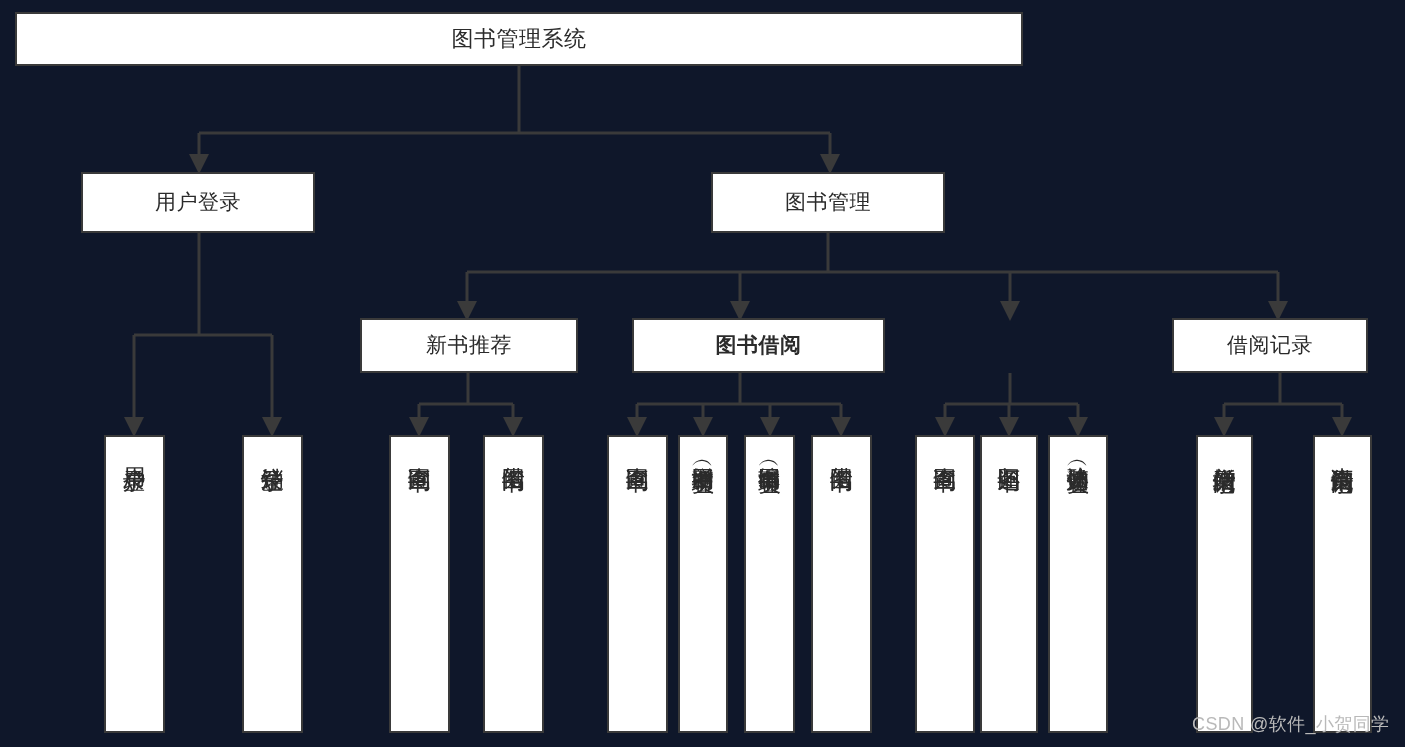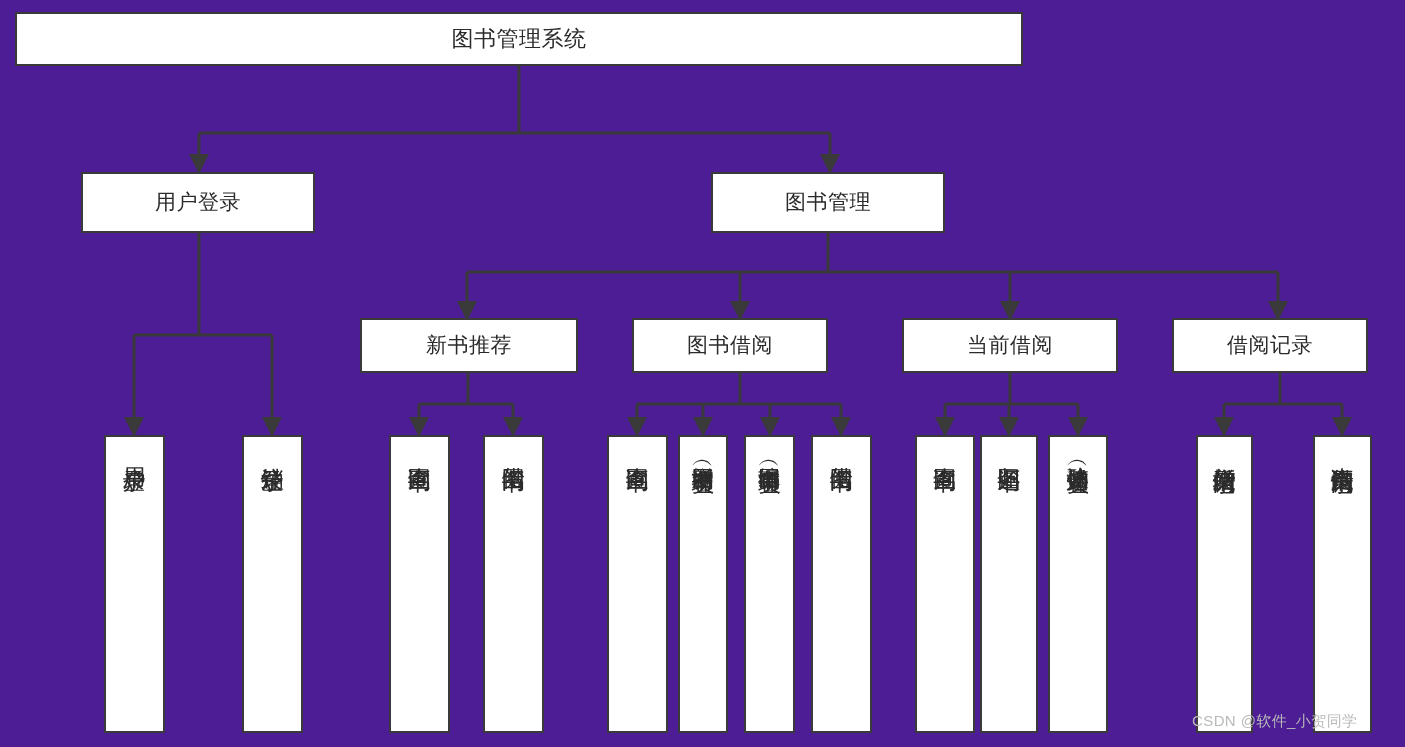--- a/index.html
+++ b/index.html
@@ -7,21 +7,21 @@
     padding: 0;
     background: #ffffff;
   }
   body {
     font-family: "Liberation Sans", "DejaVu Sans", sans-serif;
   }
   #canvas {
     position: relative;
     width: 1405px;
     height: 747px;
-    background: #4c1d95;
+    background: #0f172a;
     overflow: hidden;
   }
   #edges {
     position: absolute;
     left: 0;
     top: 0;
     width: 1405px;
     height: 747px;
   }
   .node {
@@ -60,21 +60,21 @@
     letter-spacing: 1px;
     white-space: nowrap;
   }
   .node.vert.narrow .lbl {
     font-size: 22px;
   }
   #watermark {
     position: absolute;
     left: 1192px;
     top: 712px;
-    font-size: 15px;
+    font-size: 18px;
     color: #b9b9b9;
     white-space: nowrap;
     z-index: 3;
     letter-spacing: 0.4px;
   }
 </style>
 </head>
 <body>
 
 <div id="canvas">
@@ -136,25 +136,22 @@
   <div class="node horiz" style="left:81px; top:172px; width:234px; height:61px;">
     <span class="lbl">用户登录</span>
   </div>
   <div class="node horiz" style="left:360px; top:318px; width:218px; height:55px;">
     <span class="lbl">新书推荐</span>
   </div>
 
   <div class="node horiz" style="left:711px; top:172px; width:234px; height:61px;">
     <span class="lbl">图书管理</span>
   </div>
-  <div class="node horiz" style="left:632px; top:318px; width:196px; height:55px;">
+  <div class="node horiz" style="left:632px; top:318px; width:253px; height:55px;font-weight:bold;">
     <span class="lbl">图书借阅</span>
-  </div>
-  <div class="node horiz" style="left:902px; top:318px; width:216px; height:55px;">
-    <span class="lbl">当前借阅</span>
   </div>
   <div class="node horiz" style="left:1172px; top:318px; width:196px; height:55px;">
     <span class="lbl">借阅记录</span>
   </div>
 
   <div class="node vert" style="left:104px; top:435px; width:61px; height:298px;">
     <span class="lbl">用户登录</span>
   </div>
   <div class="node vert" style="left:242px; top:435px; width:61px; height:298px;">
     <span class="lbl">注销登录</span>

